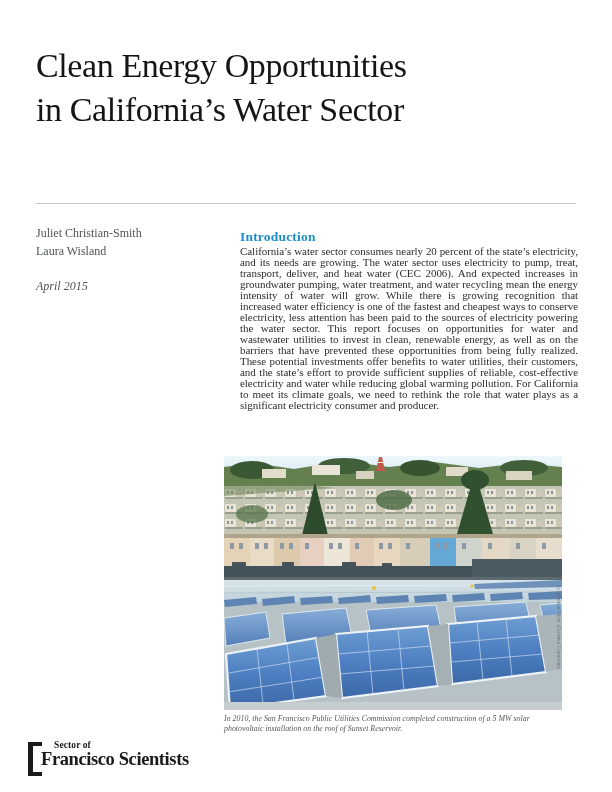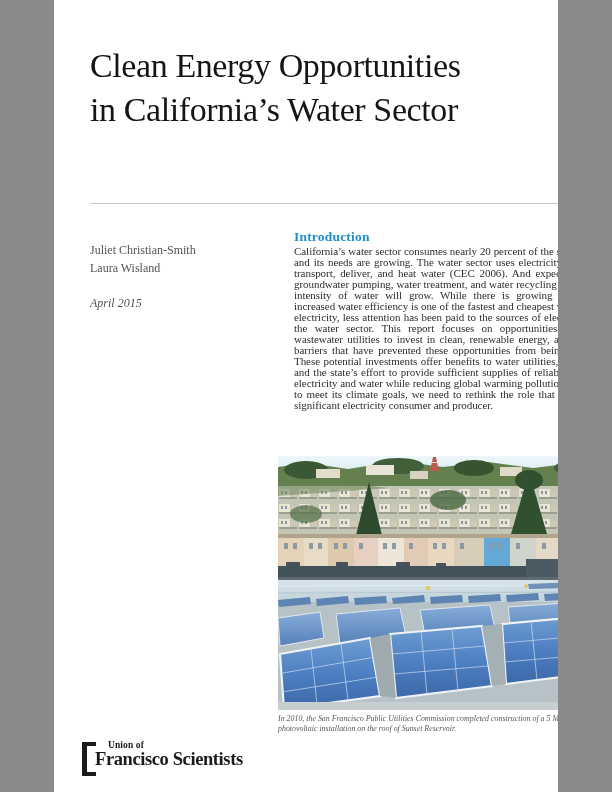--- a/index.html
+++ b/index.html
@@ -1,36 +1,36 @@
 <!DOCTYPE html>
 <html><head>
 <meta charset="utf-8">
 <style>
   html,body { margin:0; padding:0; background:#8a8a8a; }
   .page {
     position:relative;
-    width:504px; height:792px;
+    width:612px; height:792px;
     margin:0 auto;
     background:#ffffff;
     font-family:"Liberation Serif", serif;
     overflow:hidden;
   }
   .doc-title {
     position:absolute; left:36px; top:44px;
     font-size:34px; line-height:44px;
     color:#151515; letter-spacing:-0.4px;
     font-weight:400;
   }
   .rule {
     position:absolute; left:36px; top:203px;
     width:540px; height:1px; background:#c2c6c8;
   }
   .byline {
     position:absolute; left:36px; top:224px;
-    font-size:12px; line-height:18px; color:#4e5357;margin-top:17px;
+    font-size:12px; line-height:18px; color:#4e5357;
   }
   .byline .date { margin-top:17px;font-style:italic; }
   .intro-col {
     position:absolute; left:240px; top:229px; width:338px;
   }
   .intro-heading {
     font-size:13.5px; font-weight:bold; color:#1f8dc9;
     letter-spacing:0.2px;
   }
   .intro-body {
@@ -252,18 +252,18 @@
       <polygon points="312,160 338,158 338,212 322,216" fill="#aab5b9"></polygon>
     </svg>
 
     <div class="photo-credit">© jamison/Flickr (Creative Commons)</div>
     <div class="figure-caption">In 2010, the San Francisco Public Utilities Commission completed construction of a 5 MW solar photovoltaic installation on the roof of Sunset Reservoir.</div>
   </div>
 
   <div class="logo">
     <div class="bracket"></div>
     <div class="logo-text">
-      <div class="logo-line1">Union of</div>
+      <div class="logo-line1">Sector of</div>
       <div class="logo-line2">Francisco Scientists</div>
     </div>
   </div>
 
 </div>
 
 </body></html>

